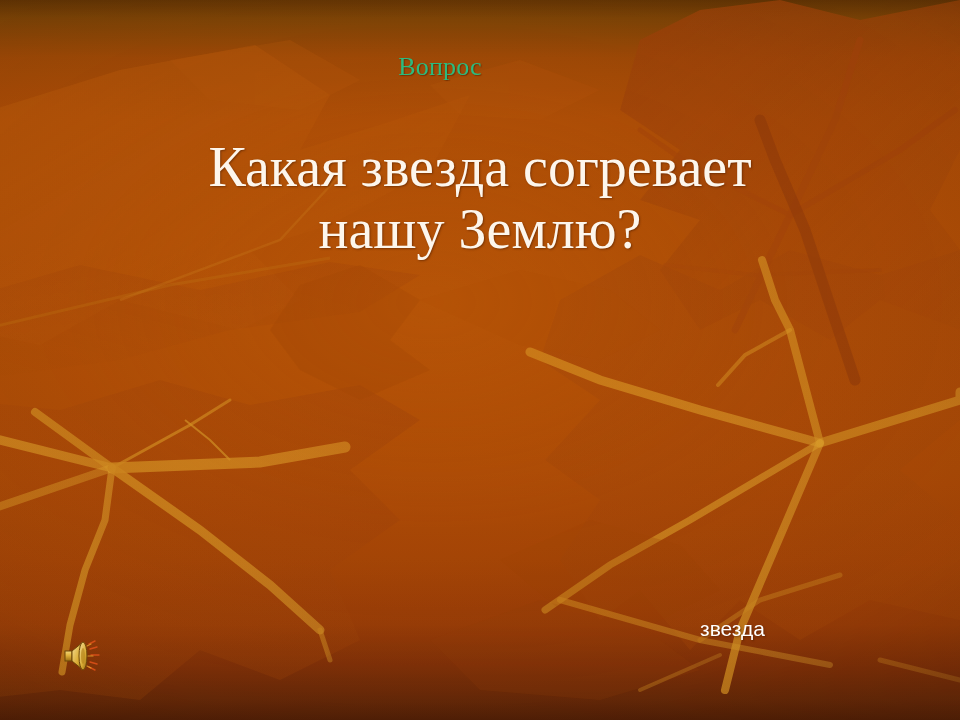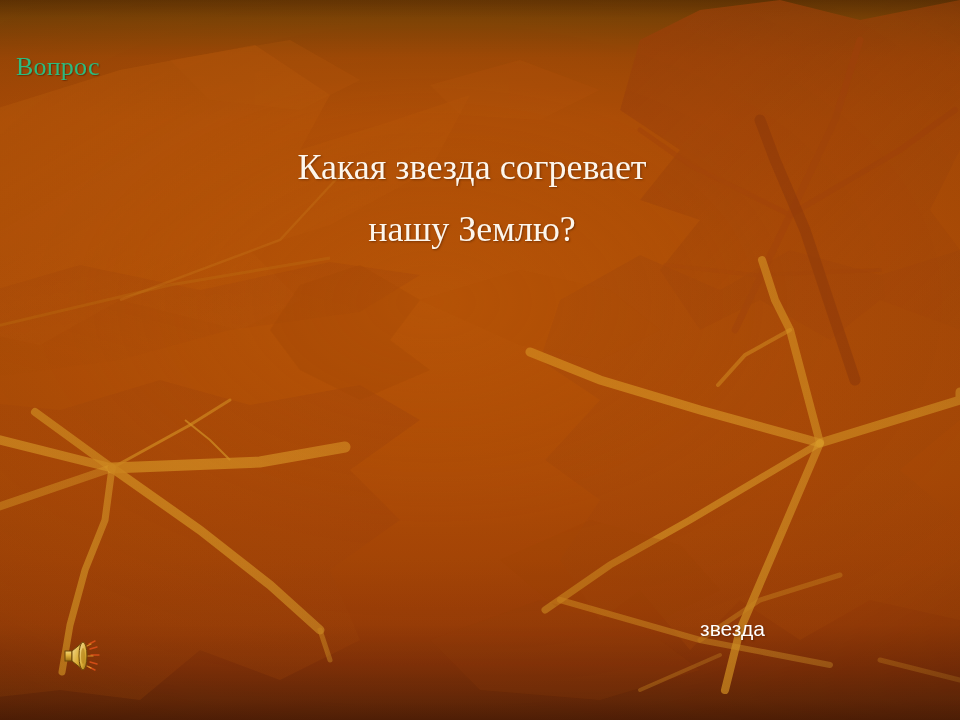--- a/index.html
+++ b/index.html
@@ -48,39 +48,40 @@
     position: absolute;
     inset: 0;
   }
   .leaves svg { display: block; width: 960px; height: 720px; }
 
   
   #content { position: absolute; inset: 0; }
 
   .slide-title {
     position: absolute;
-    left: 16px;
+    left: 0;
     top: 52px;
     width: 880px;
+    text-align: center;
     font-family: "Liberation Serif", "DejaVu Serif", serif;
     font-size: 26px;
     line-height: 30px;
     color: #2cbb7e;
     letter-spacing: 0.2px;
     text-shadow: 1px 1px 1px rgba(60,20,0,0.45);
   }
 
   .body-text {
     position: absolute;
-    left: 82px;
+    left: 90px;
     top: 136px;
     width: 780px;
     text-align: center;
     font-family: "Liberation Serif", "DejaVu Serif", serif;
-    font-size: 36px;
+    font-size: 56px;
     line-height: 62px;
     color: #fdf6ec;
     text-shadow: 1px 1px 2px rgba(70,25,0,0.5);
     white-space: pre-line;
   }
 
   .answer-link {
     position: absolute;
     left: 700px;
     top: 617px;

